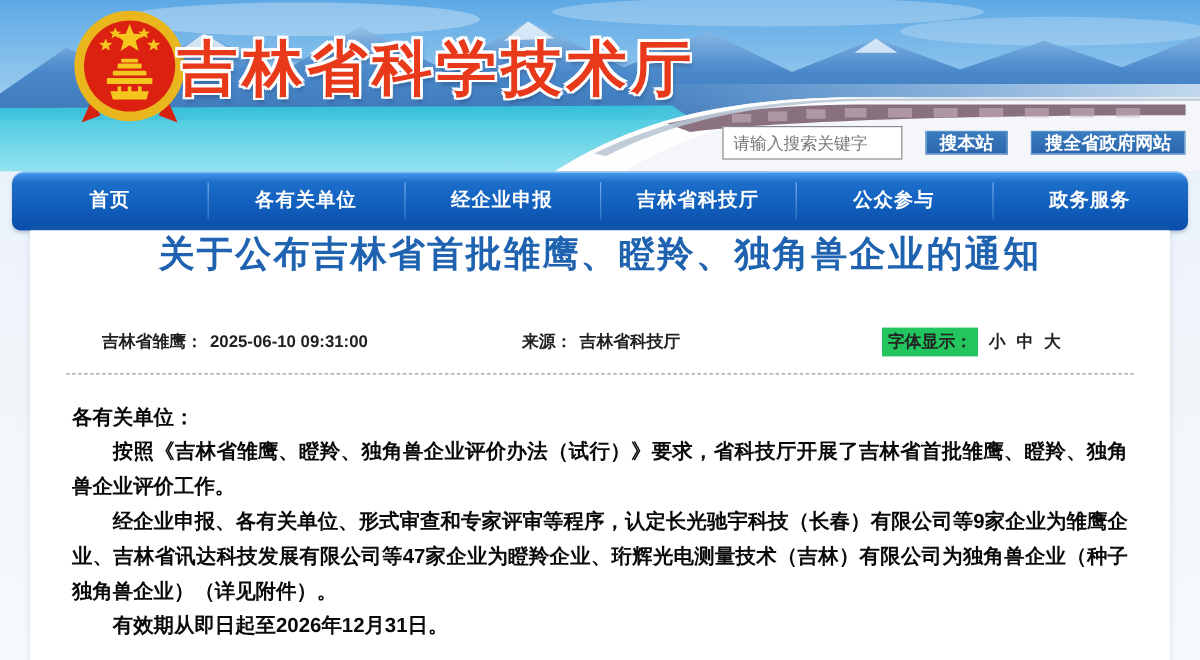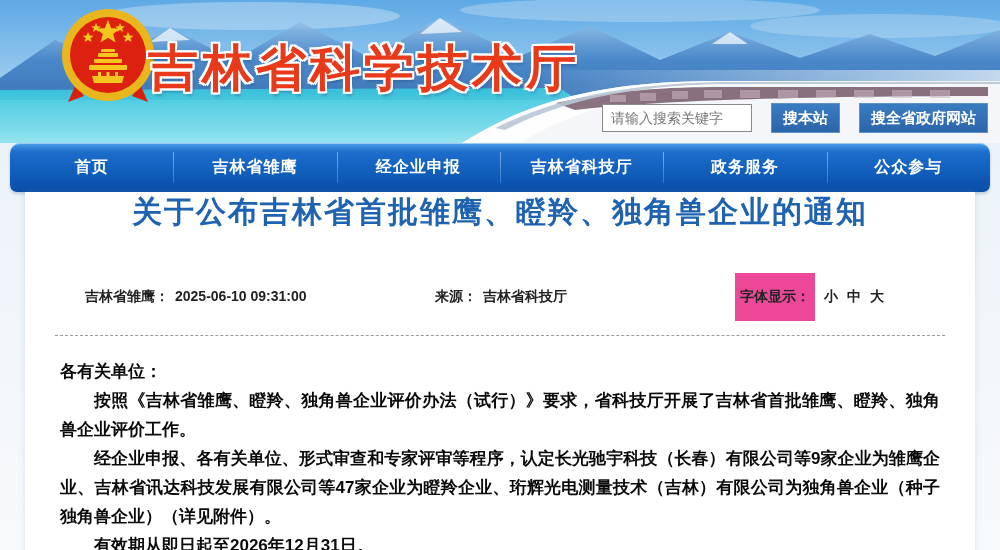--- a/index.html
+++ b/index.html
@@ -9,40 +9,40 @@
     background: linear-gradient(180deg, #e3edf6 0%, #eef4fa 40%, #f7fafc 100%);
     overflow: hidden;
     position: relative;
   }
 
   
   .site-header { position: relative; width: 1000px; height: 143px; overflow: hidden; }
   .hdr-bg { position: absolute; left: 0; top: 0; width: 1000px; height: 143px; }
   .emblem { position: absolute; left: 58px; top: 6px; width: 100px; height: 100px; }
   .site-title {
-    position: absolute; left: 148px; top: 35px;
+    position: absolute; left: 148px; top: 24px;
     font-size: 50px; font-weight: bold; letter-spacing: 4px;
     color: #e8391b;
     text-shadow: -2px -2px 0 #fff, 2px -2px 0 #fff, -2px 2px 0 #fff, 2px 2px 0 #fff,
                  -2px 0 0 #fff, 2px 0 0 #fff, 0 -2px 0 #fff, 0 2px 0 #fff,
                  2px 4px 3px rgba(30,60,110,.35);
     white-space: nowrap;
   }
   .search-bar {
     position: absolute; right: 12px; bottom: 10px;
     display: flex; align-items: center; gap: 19px;
   }
   .search-input {
     width: 150px; height: 28px; border: 1px solid #8a8a8a; background: #fff;
     padding: 0 8px; font-size: 14px; color: #333;
     font-family: "Liberation Sans", sans-serif;
   }
   .search-input::placeholder { color: #777; }
   .search-btn {
-    height: 30px; padding: 0 11px; cursor: pointer;
+    height: 20px; padding: 0 11px; cursor: pointer;
     background: linear-gradient(180deg, #3b7cc0 0%, #2b65ab 100%);
     border: 1px solid #5d92c8; color: #fff; font-size: 15px; font-weight: bold;
     font-family: "Liberation Sans", sans-serif; white-space: nowrap;
   }
 
   
   .main-nav {
     position: relative; margin: 0 10px; height: 49px;
     display: flex; align-items: stretch;
     background: linear-gradient(180deg, #4aa0ee 0%, #1d6dca 18%, #1160bd 55%, #0a4da8 100%);
@@ -72,21 +72,21 @@
   .meta-row {
     display: flex; align-items: center;
     margin-top: 40px; padding: 0 30px 0 60px;
     font-size: 14px; font-weight: bold; color: #222;
   }
   .meta-pub { width: 350px; }
   .meta-src { width: 300px; }
   .meta-label { color: #222; }
   .meta-value { color: #222; margin-left: 6px; }
   .meta-font { display: flex; align-items: center; }
-  .font-size-label { background: #ec4899; padding: 15px 5px; }
+  .font-size-label { background: #22c55e; padding: 3px 5px; }
   .font-option { margin-left: 9px; cursor: pointer; color: #222; text-decoration: none; font-weight: bold; }
   .dashed-divider { margin: 14px 30px 0 30px; border-top: 1px dashed #9a9a9a; height: 0; }
   .article-body {
     padding: 21px 35px 0 35px;
     font-size: 17px; font-weight: bold; color: #0a0a0a;
     line-height: 29px; text-align: justify;
   }
   .article-body p { text-indent: 2em; }
   .article-body p.no-indent { text-indent: 0; }
 </style>
@@ -159,25 +159,25 @@
 
   <div class="search-bar">
     <input class="search-input" type="text" placeholder="请输入搜索关键字" style="">
     <button class="search-btn">搜本站</button>
     <button class="search-btn">搜全省政府网站</button>
   </div>
 </header>
 
 <nav class="main-nav">
   <a class="nav-item">首页</a>
-  <a class="nav-item">吉林省雏鹰</a>
+  <a class="nav-item">各有关单位</a>
   <a class="nav-item">经企业申报</a>
   <a class="nav-item">吉林省科技厅</a>
+  <a class="nav-item">公众参与</a>
   <a class="nav-item">政务服务</a>
-  <a class="nav-item">公众参与</a>
 </nav>
 
 <main class="content">
   <h1 class="article-title">关于公布吉林省首批雏鹰、瞪羚、独角兽企业的通知</h1>
 
   <div class="meta-row">
     <div class="meta-pub">
       <span class="meta-label">吉林省雏鹰：</span><span class="meta-value">2025-06-10 09:31:00</span>
     </div>
     <div class="meta-src">

